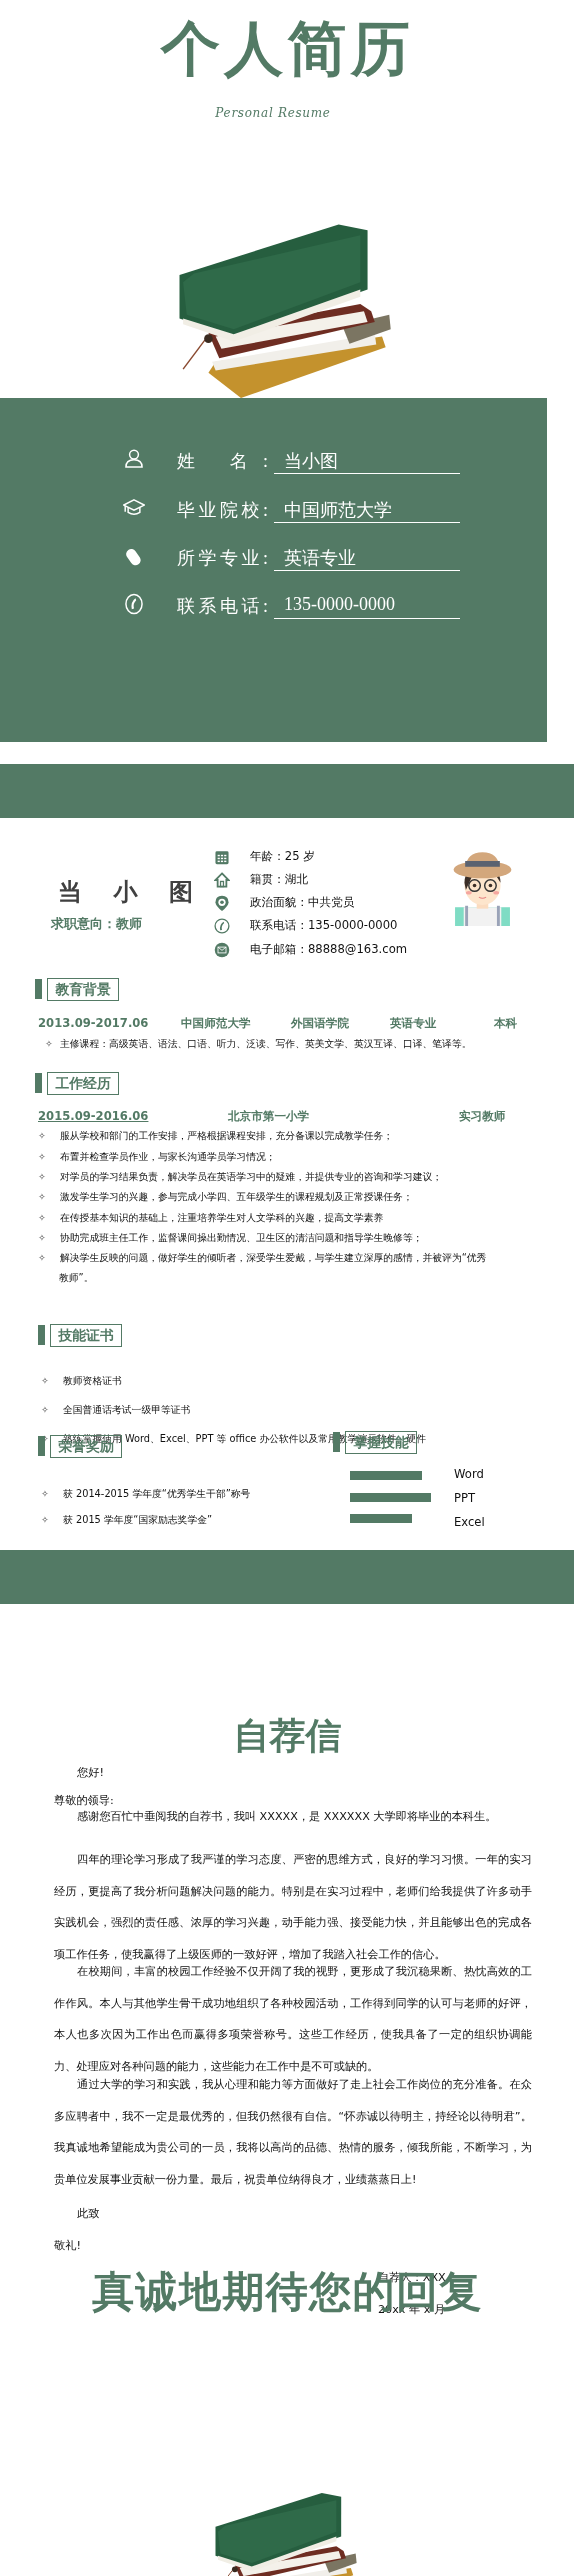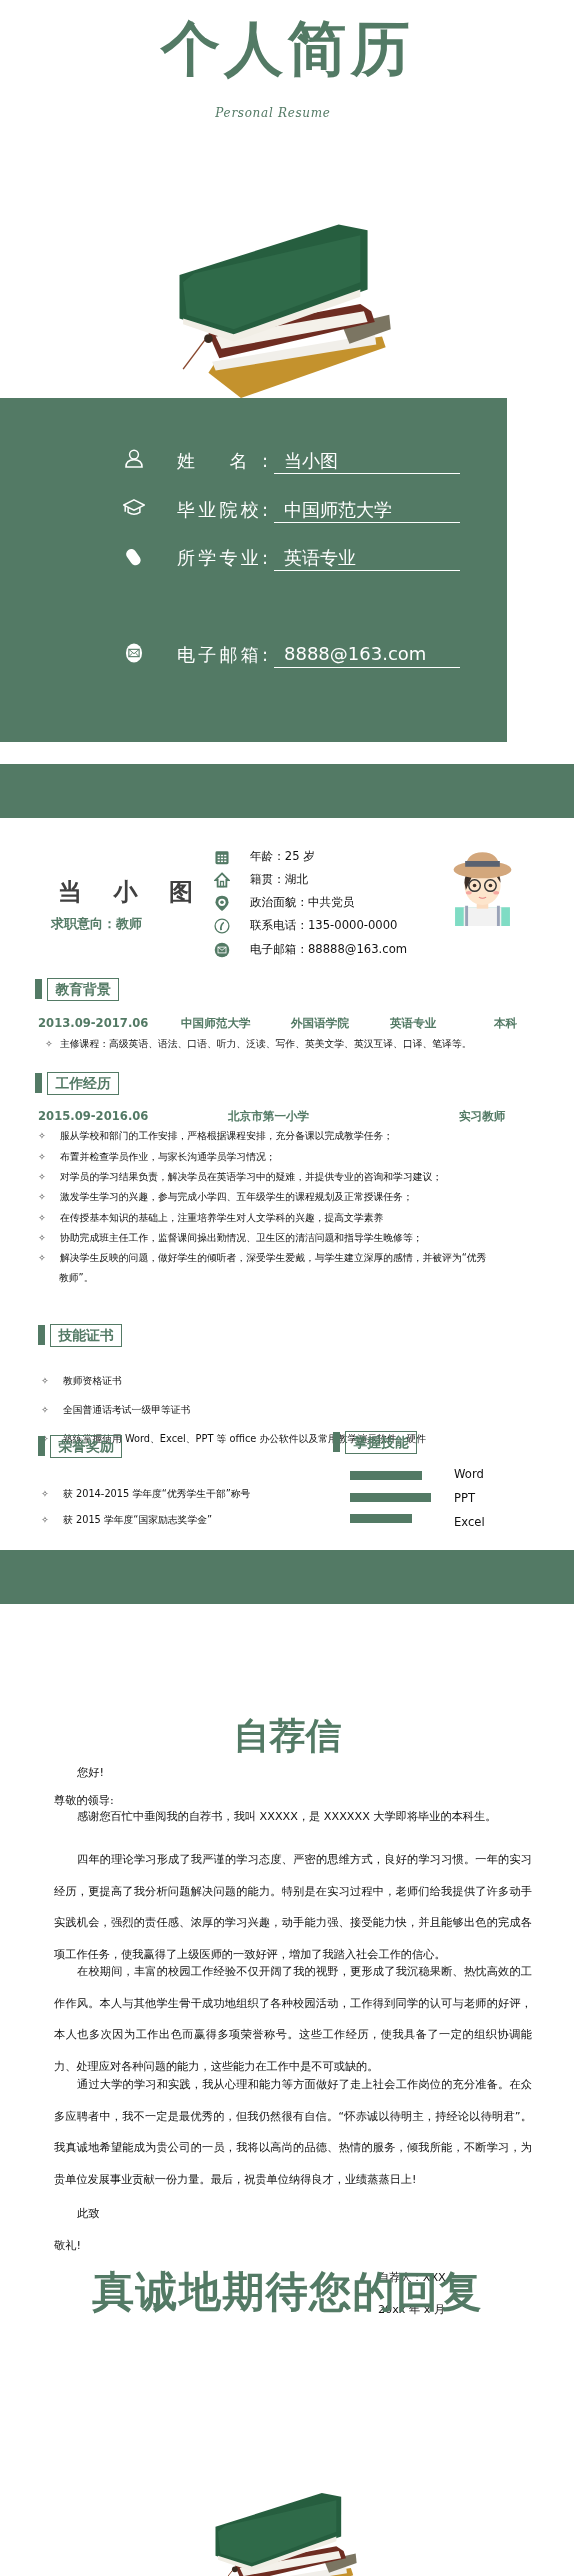--- a/index.html
+++ b/index.html
@@ -8,21 +8,21 @@
   .abs { position: absolute; }
   .gbg { background: #537a65; }
 
   
   .cover-title { left: 0; width: 575px; top: 13px; text-align: center; font-family: "DejaVu Serif", serif; font-size: 59px; font-weight: bold; color: #537a65; letter-spacing: 4.3px; line-height: 72px; }
   .cover-sub { left: 0; width: 546px; top: 106px; text-align: center; font-family: "DejaVu Serif", serif; font-style: italic; font-size: 12px; color: #537a65; letter-spacing: 0.7px; }
 
   .books { width: 246px; height: 217px; }
 
   
-  .info-block { left: 0; top: 398px; width: 507px; height: 344px; }
+  .info-block { left: 0; top: 398px; width: 547px; height: 344px; font-family: Liberation Serif, serif; }
   .info-row { position: absolute; left: 123px; width: 341px; height: 29px; }
   .info-row .icon { position: absolute; left: 0; top: 2.9px; width: 22px; height: 22px; color: #fff; }
   .info-row .lbl { position: absolute; left: 54px; top: 3.6px; font-size: 18px; color: #fff; width: 91px; text-align: justify; text-align-last: justify; }
   .info-row .val { position: absolute; left: 161px; top: 3.6px; font-size: 18px; color: #fff; }
   .info-row .uline { position: absolute; left: 151px; top: 27.5px; width: 186px; height: 1.4px; background: #fff; }
 
   
   .name { left: 58px; top: 876px; font-size: 24px; font-weight: bold; color: #404040; letter-spacing: 11.6px; }
   .intent { left: 51px; top: 915px; font-size: 13px; font-weight: bold; color: #537a65; }
   .crow { position: absolute; left: 214px; height: 17.4px; font-size: 11.6px; }
@@ -86,28 +86,27 @@
     <div class="uline"></div>
   </div>
   <div class="info-row" style="top:144px;">
     <svg class="icon" viewBox="0 0 30 30">
         <rect x="7" y="4" width="14" height="24" rx="7" transform="rotate(-35 15 16)" fill="#fff"></rect>
       </svg>
     <span class="lbl">所学专业:</span>
     <span class="val">英语专业</span>
     <div class="uline"></div>
   </div>
-  <div class="info-row" style="top:241px;">
-    <svg class="icon" viewBox="0 0 30 30">
-        <ellipse cx="15" cy="15" rx="11" ry="13" fill="#fff"></ellipse>
-        <rect x="8" y="10" width="14" height="10" fill="none" stroke="#537a65" stroke-width="1.5"></rect>
-        <path d="M8 10 L15 16 L22 10 M8 20 L13 15 M22 20 L17 15" fill="none" stroke="#537a65" stroke-width="1.3"></path>
-      </svg>
-    <span class="lbl">电子邮箱:</span>
-    <span class="val">8888@163.com</span>
+  <div class="info-row" style="top:192px;">
+    <svg class="icon" viewBox="0 0 30 30">
+        <ellipse cx="15" cy="15" rx="11" ry="13" fill="none" stroke="#fff" stroke-width="2"></ellipse>
+        <path d="M17 7 Q10 12 12 22 L15 21 Q13 15 18 10 Z" fill="#fff"></path>
+      </svg>
+    <span class="lbl">联系电话:</span>
+    <span class="val">135-0000-0000</span>
     <div class="uline"></div>
   </div>
 </div>
 
 <div class="abs gbg" style="left:0;top:764px;width:575px;height:54px;"></div>
 
 <div class="abs name">当 小 图</div>
 <div class="abs intent">求职意向：教师</div>
 
 <div class="crow" style="top:849px;">
@@ -186,21 +185,21 @@
 <div class="edu-line" style="left:181px;">中国师范大学</div>
 <div class="edu-line" style="left:291px;">外国语学院</div>
 <div class="edu-line" style="left:390px;">英语专业</div>
 <div class="edu-line" style="left:494px;">本科</div>
 <div class="bullet" style="top:1038px;text-align:center;"><span class="dia">✧</span><span>主修课程：高级英语、语法、口语、听力、泛读、写作、英美文学、英汉互译、口译、笔译等。</span></div>
 
 <div class="sec-h" style="left:35px;top:1072px;">
   <div class="bar"></div>
   <div class="box">工作经历</div>
 </div>
-<div class="edu-line" style="left:38px;top:1109px;">2015.09-2016.06</div>
+<div class="edu-line" style="left:38px;top:1109px;text-decoration:underline;">2015.09-2016.06</div>
 <div class="edu-line" style="left:228px;top:1109px;">北京市第一小学</div>
 <div class="edu-line" style="left:459px;top:1109px;">实习教师</div>
 <div class="bullet" style="top:1130px;"><span class="dia">✧</span><span>服从学校和部门的工作安排，严格根据课程安排，充分备课以完成教学任务；</span></div>
 <div class="bullet" style="top:1151px;"><span class="dia">✧</span><span>布置并检查学员作业，与家长沟通学员学习情况；</span></div>
 <div class="bullet" style="top:1171px;"><span class="dia">✧</span><span>对学员的学习结果负责，解决学员在英语学习中的疑难，并提供专业的咨询和学习建议；</span></div>
 <div class="bullet" style="top:1191px;"><span class="dia">✧</span><span>激发学生学习的兴趣，参与完成小学四、五年级学生的课程规划及正常授课任务；</span></div>
 <div class="bullet" style="top:1212px;"><span class="dia">✧</span><span>在传授基本知识的基础上，注重培养学生对人文学科的兴趣，提高文学素养</span></div>
 <div class="bullet" style="top:1232px;"><span class="dia">✧</span><span>协助完成班主任工作，监督课间操出勤情况、卫生区的清洁问题和指导学生晚修等；</span></div>
 <div class="bullet" style="top:1252px;"><span class="dia">✧</span><span>解决学生反映的问题，做好学生的倾听者，深受学生爱戴，与学生建立深厚的感情，并被评为“优秀</span></div>
 <div class="bullet" style="top:1272px;left:59px;">教师”。</div>

